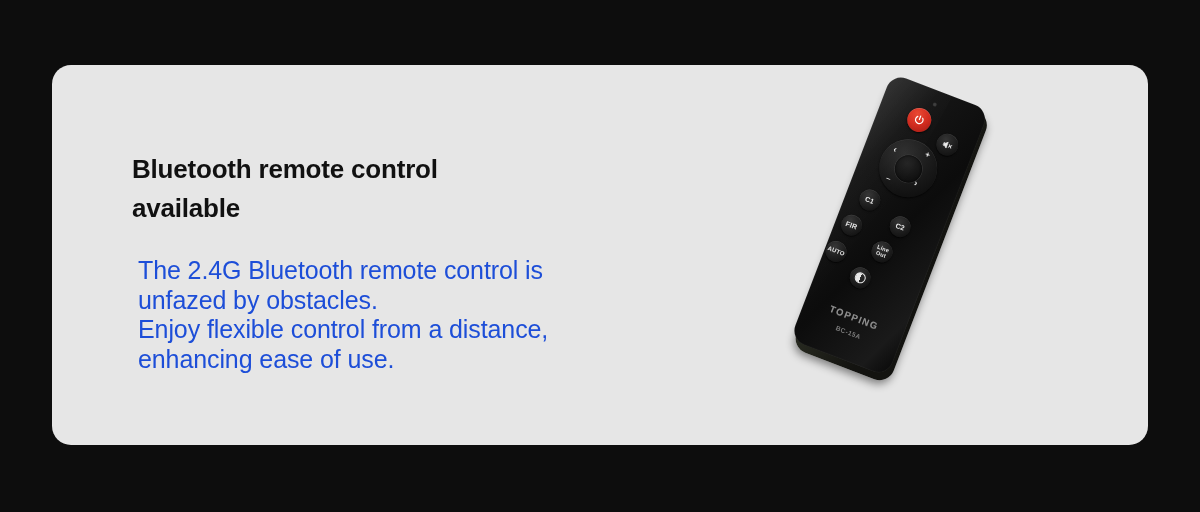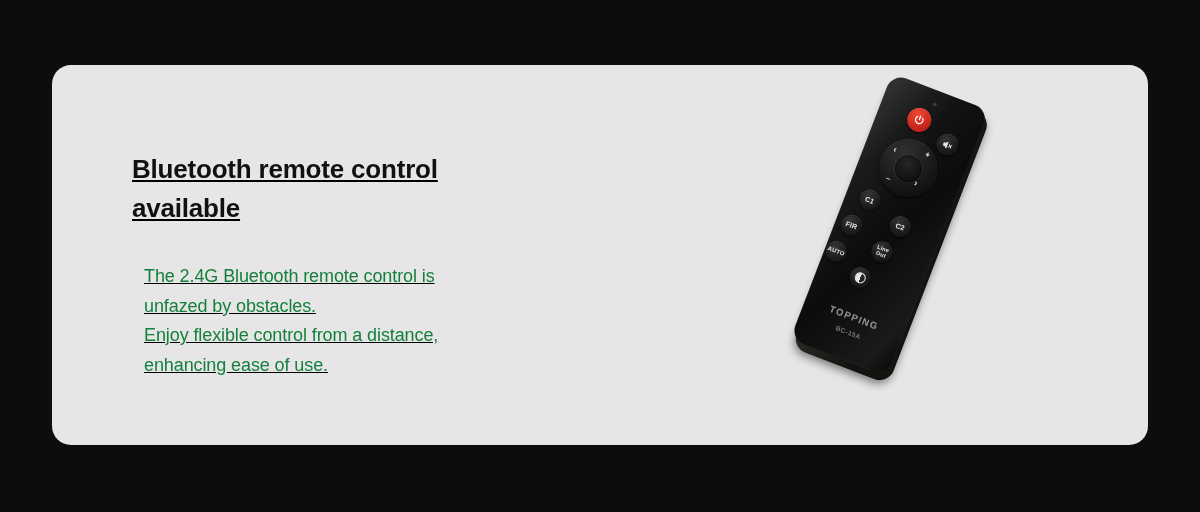--- a/index.html
+++ b/index.html
@@ -31,37 +31,36 @@
     border-radius: 19px;
     overflow: hidden;
   }
 
   
   #text-block {
     position: absolute;
     left: 80px;
     top: 85px;
     width: 480px;
-    text-decoration: underline;
   }
   #heading {
     font-size: 26px;
     font-weight: bold;
     line-height: 39px;
     color: #111111;
     letter-spacing: -0.2px;
     margin: 0;
     white-space: pre-line;
   }
   #body-text {
-    margin: 12px;
+    margin: 6px;
     padding-top: 22px;
-    font-size: 18px;
+    font-size: 25px;
     line-height: 29.5px;
-    color: #15803d;
+    color: #1d4ed8;
     white-space: pre-line;
     letter-spacing: -0.1px;
   }
 
   
   #remote-wrap {
     position: absolute;
     left: 0;
     top: 0;
     width: 1096px;

